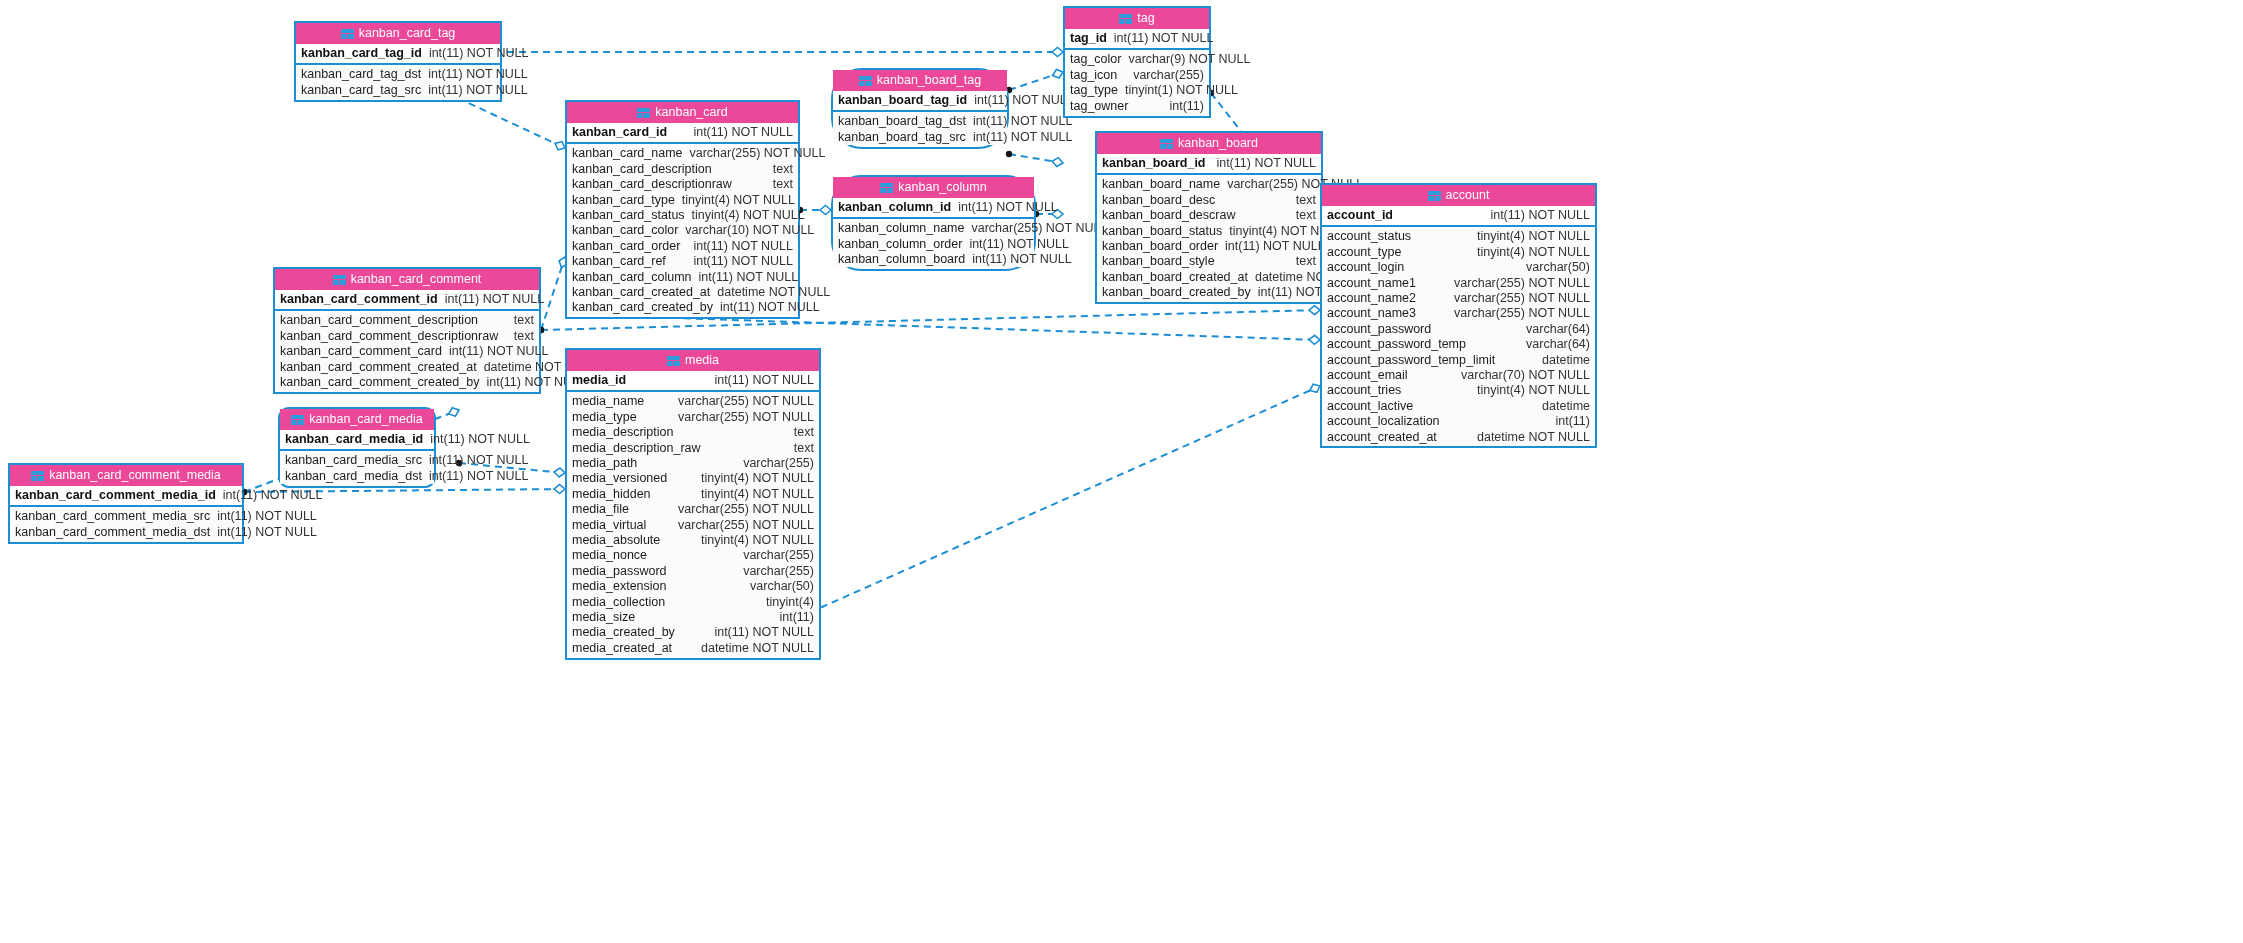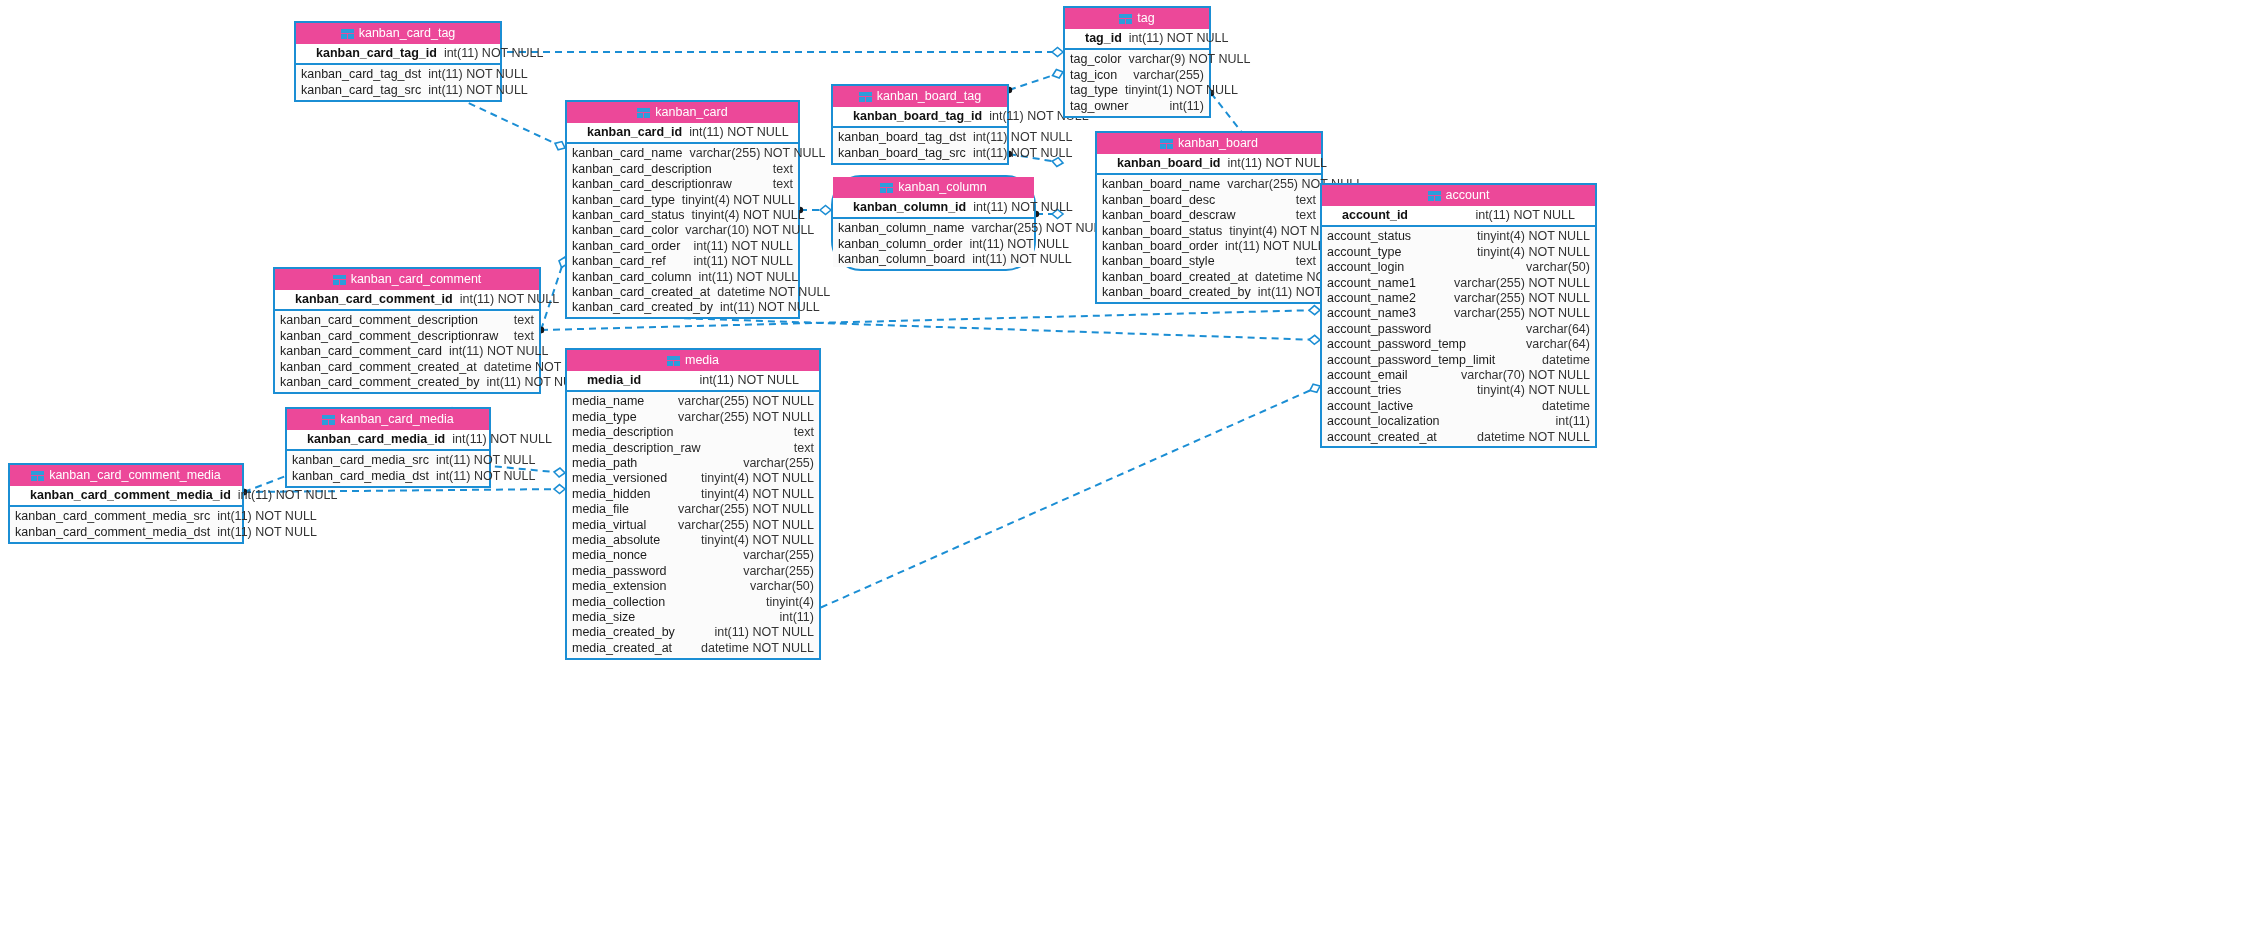--- a/index.html
+++ b/index.html
@@ -61,21 +61,21 @@
     display: block;
   }
   .tbl-icon i.r1 { left: 0; top: 0; width: 13px; height: 4px; }
   .tbl-icon i.r2a { left: 0; top: 5px; width: 6px; height: 5px; }
   .tbl-icon i.r2b { left: 7px; top: 5px; width: 6px; height: 5px; }
 
   .pk-row {
     display: flex;
     align-items: center;
     height: 21px;
-    padding: 0 20px;
+    padding: 0 5px;
     box-sizing: border-box;
     border-bottom: 2px solid #1b8ed4;
     background: #ffffff;
     color: #111111;
     white-space: nowrap;
   }
   .pk-row .fname { font-weight: bold; }
   .col-row {
     display: flex;
     align-items: center;
@@ -307,21 +307,21 @@
             <span class="spacer"></span>
             <span class="ftype">datetime NOT NULL</span>
           </div>
           <div class="col-row">
             <span class="fname">kanban_card_comment_created_by</span>
             <span class="spacer"></span>
             <span class="ftype">int(11) NOT NULL</span>
           </div>
         </div>
       </div>
-      <div class="entity" style="left: 285px; top: 407px; width: 206px;">
+      <div class="entity" style="left: 278px; top: 407px; width: 158px; border-radius: 11px;">
         <div class="entity-header">
           <span class="tbl-icon">
             <i class="r1"></i>
             <i class="r2a"></i>
             <i class="r2b"></i>
           </span>
           <span>kanban_card_media</span>
         </div>
         <div class="pk-row">
           <span class="fname">kanban_card_media_id</span>
@@ -463,21 +463,21 @@
             <span class="spacer"></span>
             <span class="ftype">int(11) NOT NULL</span>
           </div>
           <div class="col-row">
             <span class="fname">media_created_at</span>
             <span class="spacer"></span>
             <span class="ftype">datetime NOT NULL</span>
           </div>
         </div>
       </div>
-      <div class="entity" style="left: 831px; top: 84px; width: 178px;">
+      <div class="entity" style="left: 831px; top: 68px; width: 178px; border-radius: 31px;">
         <div class="entity-header">
           <span class="tbl-icon">
             <i class="r1"></i>
             <i class="r2a"></i>
             <i class="r2b"></i>
           </span>
           <span>kanban_board_tag</span>
         </div>
         <div class="pk-row">
           <span class="fname">kanban_board_tag_id</span>

